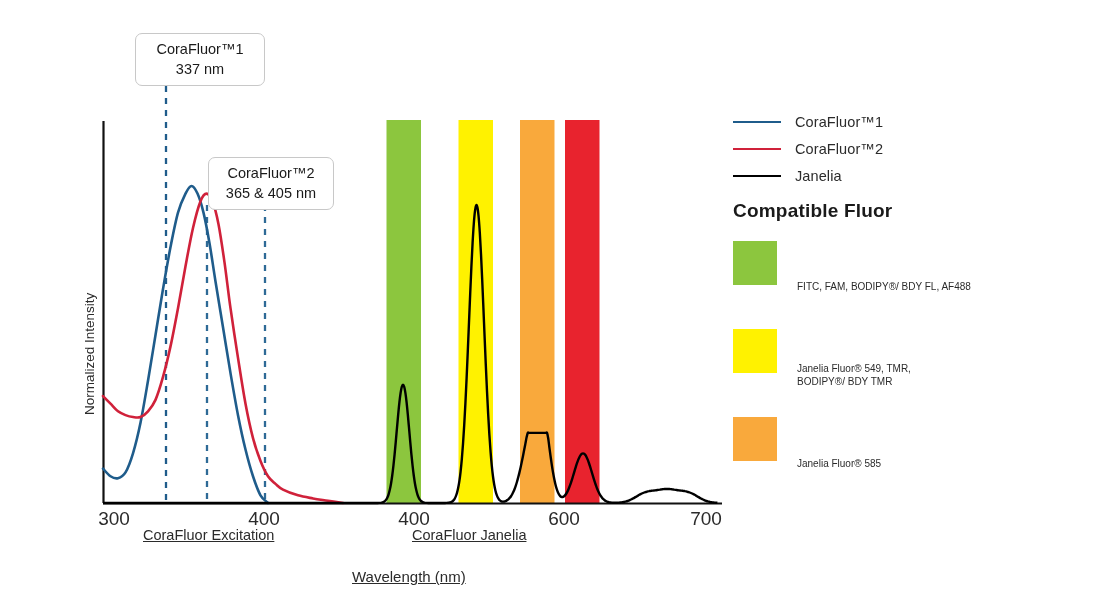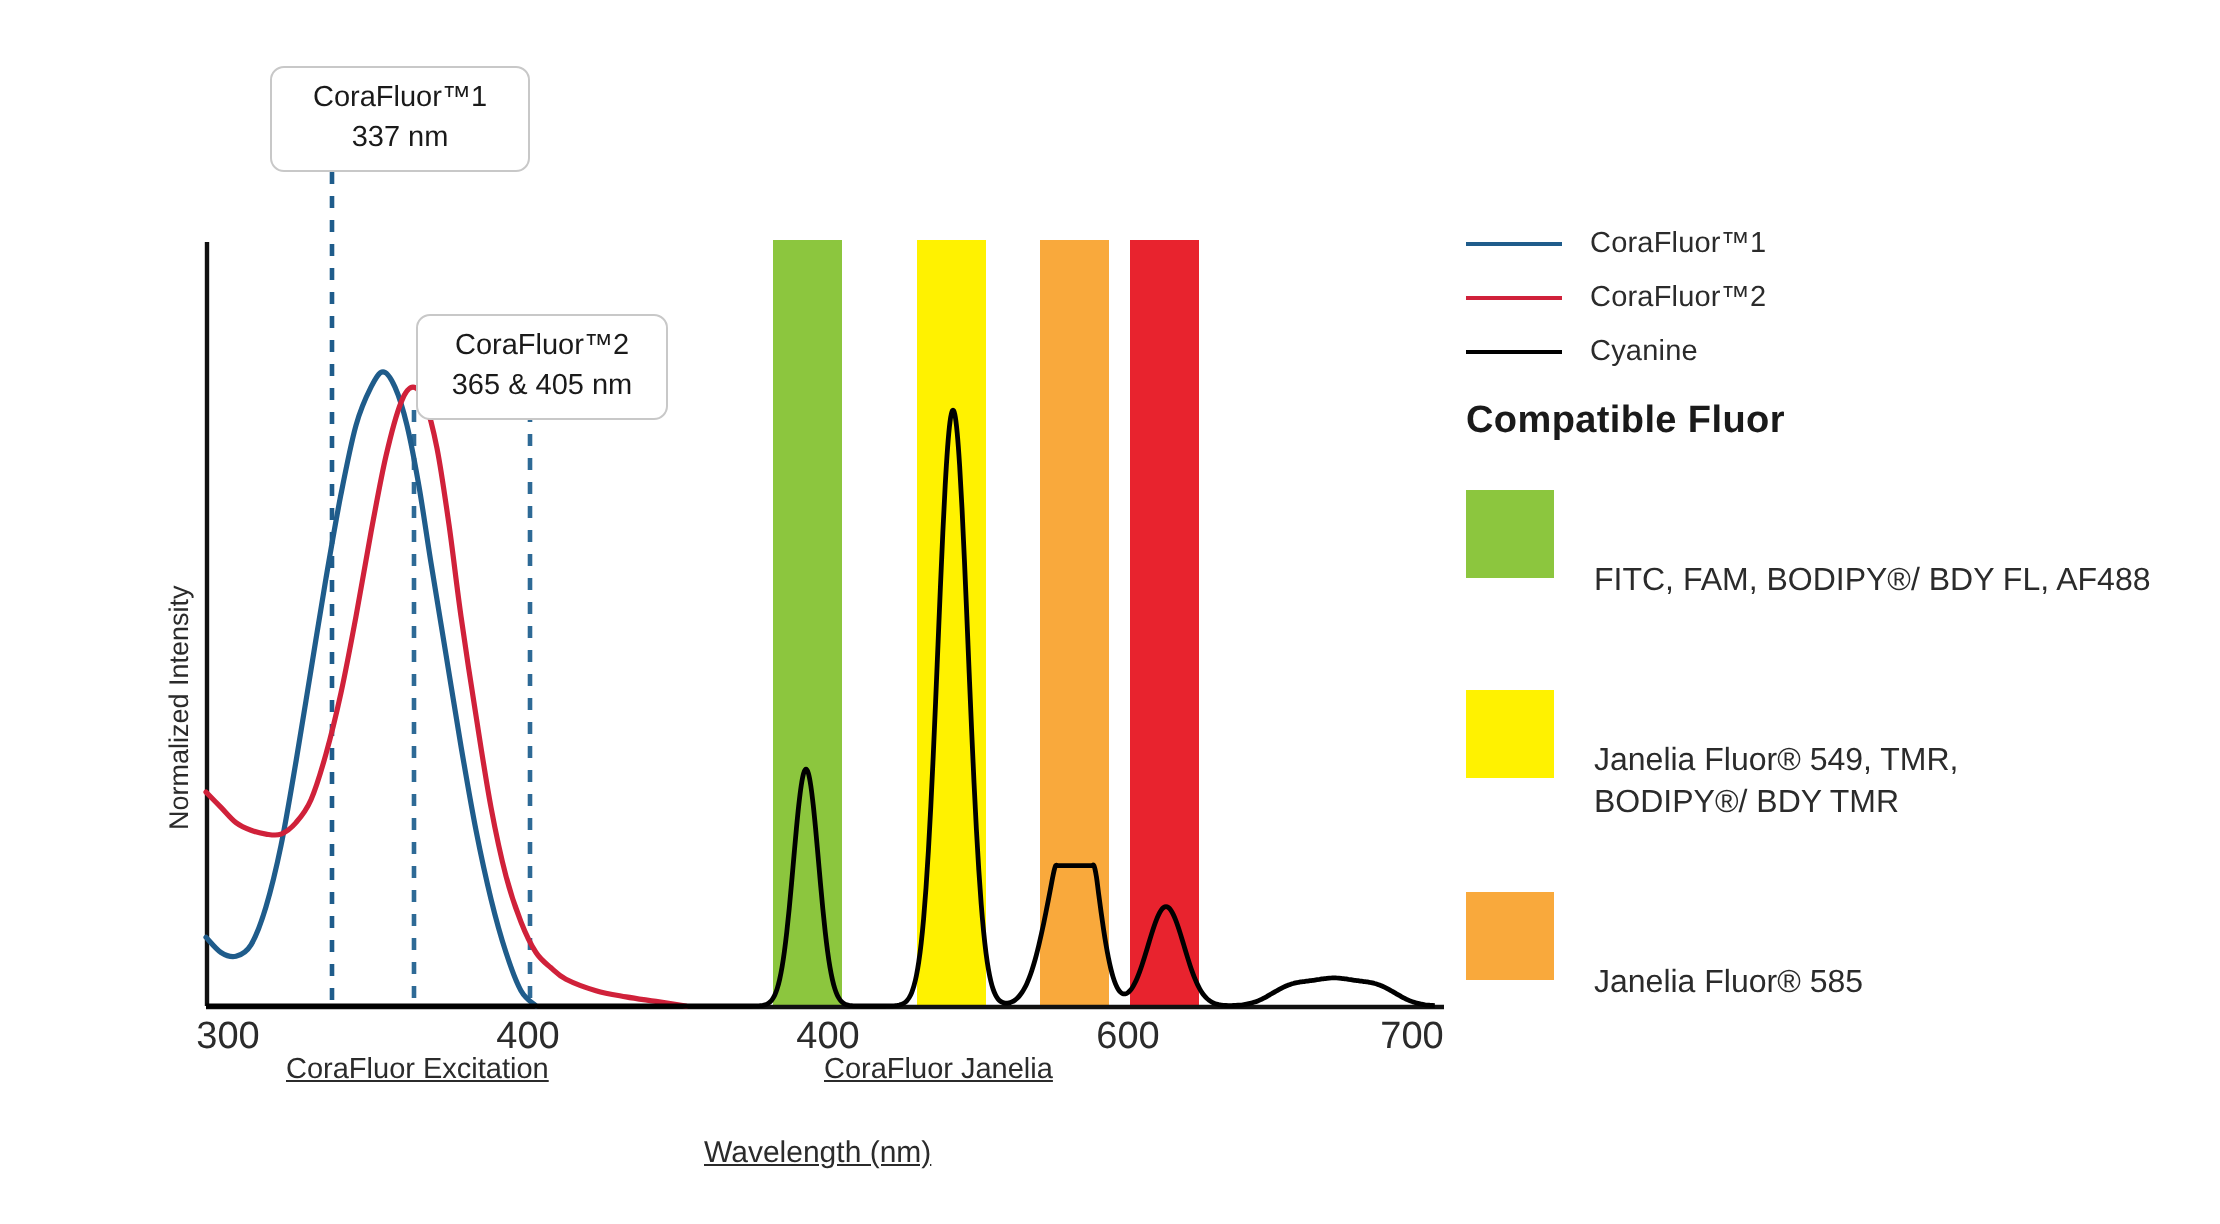--- a/index.html
+++ b/index.html
@@ -10,21 +10,21 @@
   }
   #figure{position:absolute;left:0;top:0;width:1110px;height:612px;}
   .legend-block{position:absolute;left:733px;top:108px;width:360px;}
   .legend-row{display:flex;align-items:center;height:27px;}
   .legend-line{width:48px;height:0;border-top:2.2px solid #000;margin-right:14px;}
   .legend-label{font-size:14.5px;color:#2b2b2b;white-space:nowrap;letter-spacing:.1px;}
   .dyes-title{position:absolute;left:733px;top:200px;font-size:19px;font-weight:bold;color:#1a1a1a;letter-spacing:.2px;}
   .dye-list{position:absolute;left:733px;top:232px;width:370px;}
   .dye-row{display:flex;align-items:center;margin-bottom:16px;}
   .dye-swatch{width:44px;height:44px;flex:0 0 44px;margin-right:20px;}
-  .dye-text{font-size:16px;line-height:1.35;color:#2b2b2b;margin-top:48px;}
+  .dye-text{font-size:10px;line-height:1.35;color:#2b2b2b;margin-top:48px;}
   .axis-caption{position:absolute;font-size:14.5px;color:#2b2b2b;text-decoration:underline;}
   .anno-box{position:absolute;border:1px solid #c8c8c8;border-radius:7px;background:#fff;
             text-align:center;font-size:14.5px;line-height:1.35;color:#1a1a1a;padding:6px 10px;}
   .tick-label{position:absolute;font-size:19px;color:#2b2b2b;transform:translateX(-50%);}
   .ylabel{position:absolute;font-size:13.5px;color:#2b2b2b;transform-origin:0 0;transform:rotate(-90deg);white-space:nowrap;}
 </style>
 </head>
 <body>
 
 <svg id="figure" viewBox="0 0 1110 612" width="1110" height="612" xmlns="http://www.w3.org/2000/svg">
@@ -79,21 +79,21 @@
   <div class="legend-row">
     <span class="legend-line" style="border-top-color:#1F5C8B;"></span>
     <span class="legend-label">CoraFluor™1</span>
   </div>
   <div class="legend-row">
     <span class="legend-line" style="border-top-color:#D0213A;"></span>
     <span class="legend-label">CoraFluor™2</span>
   </div>
   <div class="legend-row">
     <span class="legend-line" style="border-top-color:#000000;"></span>
-    <span class="legend-label">Cyanine</span>
+    <span class="legend-label">Janelia</span>
   </div>
 </div>
 
 <div class="dyes-title">Compatible Fluor</div>
 
 <div class="dye-list">
   <div class="dye-row" style="margin-bottom:20px;">
     <span class="dye-swatch" style="background:#8CC63E;"></span>
     <span class="dye-text">FITC, FAM, BODIPY®/ BDY FL, AF488</span>
   </div>

